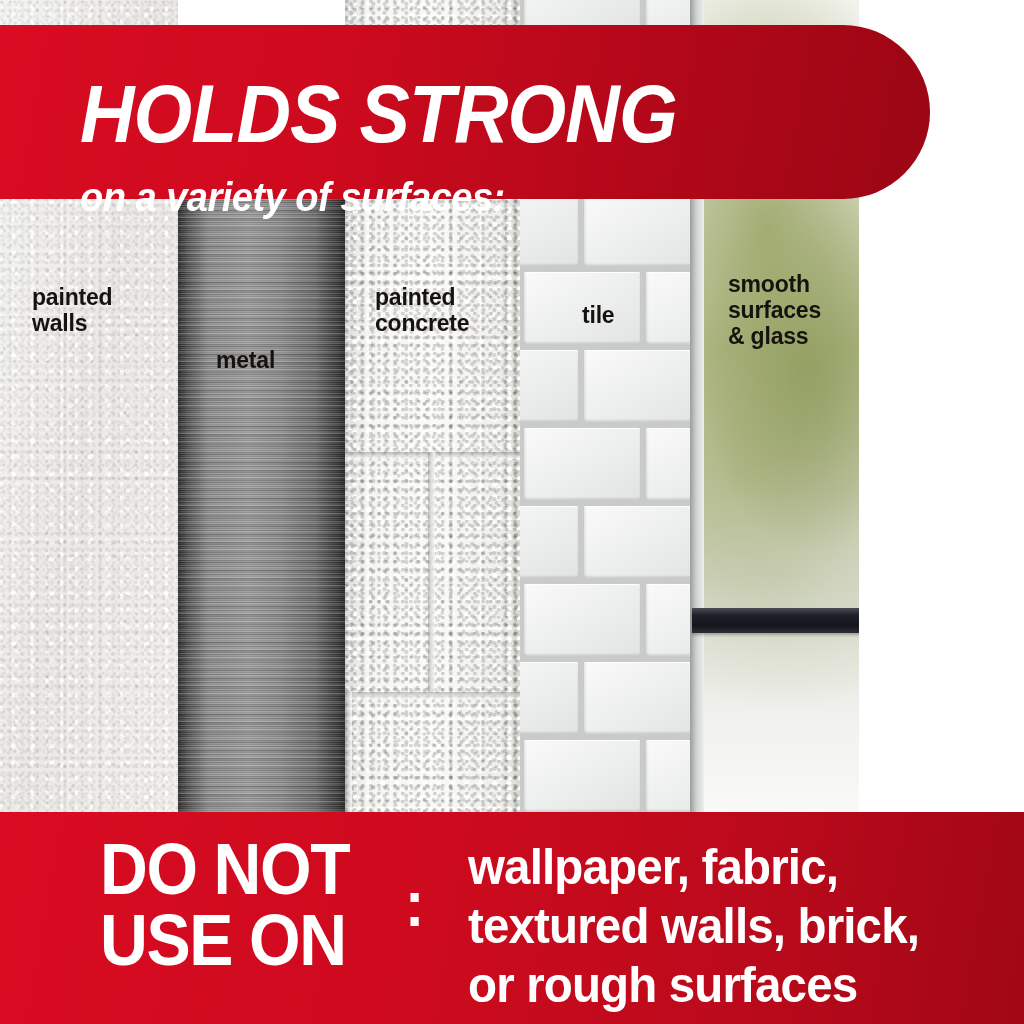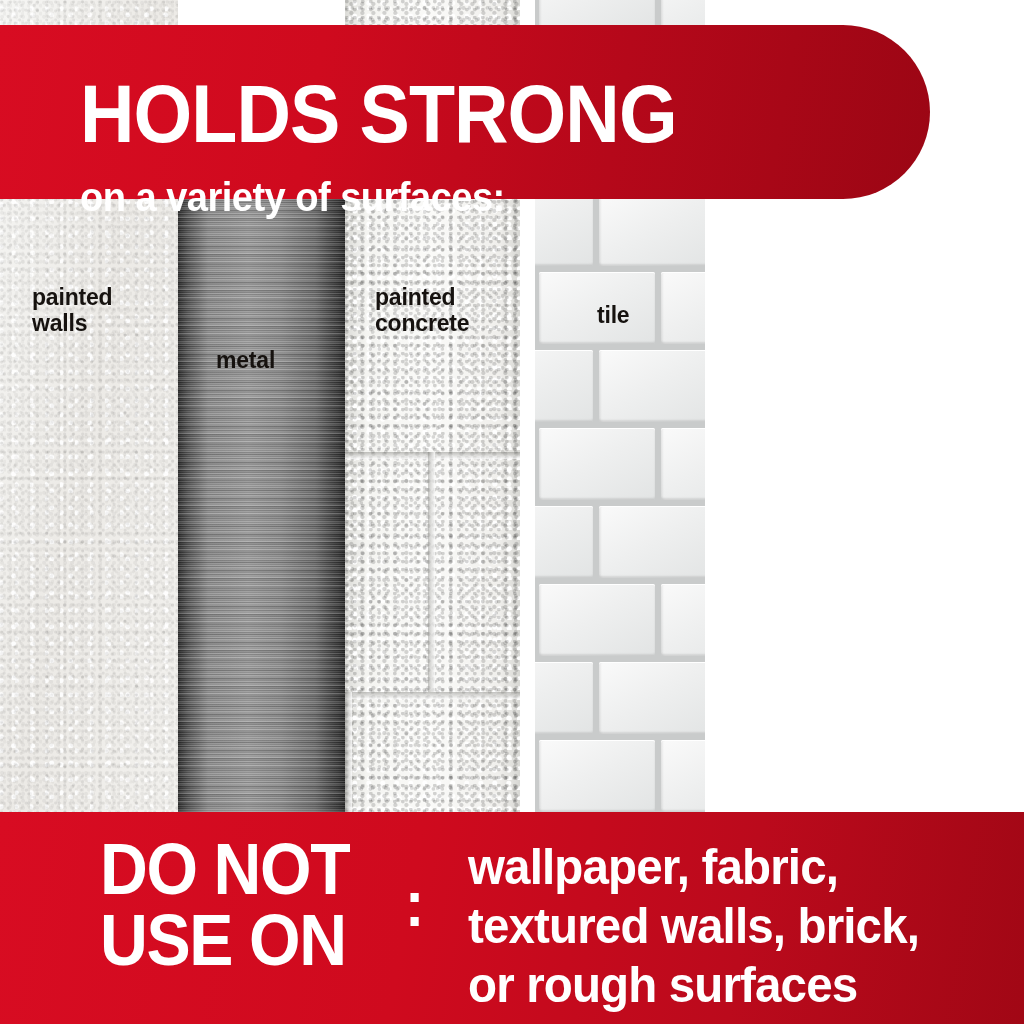--- a/index.html
+++ b/index.html
@@ -66,21 +66,21 @@
      linear-gradient(90deg,#6b3a10 0%,#a9621f 5%,#bd7c36 40%,#b06b27 72%,#8d4d15 96%,#6d3b11 100%);
      background-blend-mode:overlay,multiply,normal;}
   .tex-wood:after{content:"";position:absolute;inset:0;
      background:repeating-linear-gradient(179deg,
         rgba(60,28,5,.20) 0 1px, transparent 1px 6px,
         rgba(60,28,5,.12) 6px 7px, transparent 7px 14px);}
   .knot{position:absolute;border-radius:50%;
      background:radial-gradient(ellipse at center, rgba(60,26,4,.85), rgba(90,45,12,.15) 70%, transparent 78%);}
 
   
-  .tex-tile{background:#c9cbcb;margin-left:15px;}
+  .tex-tile{background:#c9cbcb;}
   .tile{position:absolute;background:
         linear-gradient(150deg,#fafafa 0%,#eeefef 48%,#e2e4e4 100%);
         box-shadow:inset 0 1px 0 #fff, inset 0 -2px 2px rgba(0,0,0,.10),
                    inset 2px 0 2px rgba(0,0,0,.05);border-radius:2px;}
 
   
   .tex-glass{background:
      radial-gradient(ellipse 120% 38% at 45% 22%, rgba(150,162,96,.78), transparent 72%),
      radial-gradient(ellipse 90% 26% at 70% 36%, rgba(123,140,74,.62), transparent 70%),
      radial-gradient(ellipse 110% 22% at 30% 46%, rgba(168,176,120,.55), transparent 72%),
@@ -89,21 +89,21 @@
                      #dcdfd0 60%,#f1f2ef 70%,#fbfbfa 82%,#fdfdfd 100%);}
   .glass-left-frame{position:absolute;left:0;top:0;bottom:0;width:14px;
      background:linear-gradient(90deg,#9b9d9c,#cfd1d0 45%,#eceded 100%);}
   .window-bar{position:absolute;height:25px;
      background:linear-gradient(180deg,#4b4b55 0%,#20202a 30%,#15151c 70%,#2c2c36 100%);
      box-shadow:0 2px 3px rgba(0,0,0,.28);}
 
   
   .banner{position:absolute;left:0;top:25px;width:930px;height:174px;
      background:linear-gradient(100deg,#d80c22 0%,#cf0a1e 34%,#b5081a 66%,#9b0614 100%);
-     border-top-right-radius:108px;border-bottom-right-radius:108px;z-index:10;}
+     border-top-right-radius:108px;border-bottom-right-radius:108px;z-index:10;font-style:italic;}
   .headline{position:absolute;left:80px;top:52px;color:#fff;font-weight:700;
      font-size:82px;line-height:.9;letter-spacing:-1px;
      transform:scaleX(.92);transform-origin:left top;white-space:nowrap;}
   .subhead{position:absolute;left:80px;top:152px;color:#fff;font-weight:700;
      font-size:41px;line-height:1;letter-spacing:-.6px;
      transform:scaleX(.93);transform-origin:left top;white-space:nowrap;}
 
   
   .band{position:absolute;left:0;bottom:0;width:1024px;height:212px;z-index:10;
      background:linear-gradient(100deg,#d80c22 0%,#cf0a1e 40%,#bb0a1c 72%,#a10715 100%);}
@@ -166,20 +166,27 @@
       <div class="tile" style="left:4px;top:584px;width:116px;height:72px"></div>
       <div class="tile" style="left:126px;top:584px;width:116px;height:72px"></div>
       <div class="tile" style="left:-58px;top:662px;width:116px;height:72px"></div>
       <div class="tile" style="left:64px;top:662px;width:116px;height:72px"></div>
 
       <div class="tile" style="left:4px;top:740px;width:116px;height:72px"></div>
       <div class="tile" style="left:126px;top:740px;width:116px;height:72px"></div>
       <div class="col-label" style="top:303px;left:62px">tile</div>
     </div>
 
+    <div class="col tex-glass" style="width:169px">
+      <div class="glass-left-frame"></div>
+      <div class="window-bar" style="left:2px;right:-10px;top:608px"></div>
+      <div class="col-label" style="top:272px;left:38px">smooth
+surfaces
+&amp; glass</div>
+    </div>
   </div>
 
   <div class="banner">
     <div class="headline">HOLDS STRONG</div>
     <div class="subhead">on a variety of surfaces:</div>
   </div>
 
   <div class="band">
     <div class="dnu">DO NOT
 USE ON</div>

